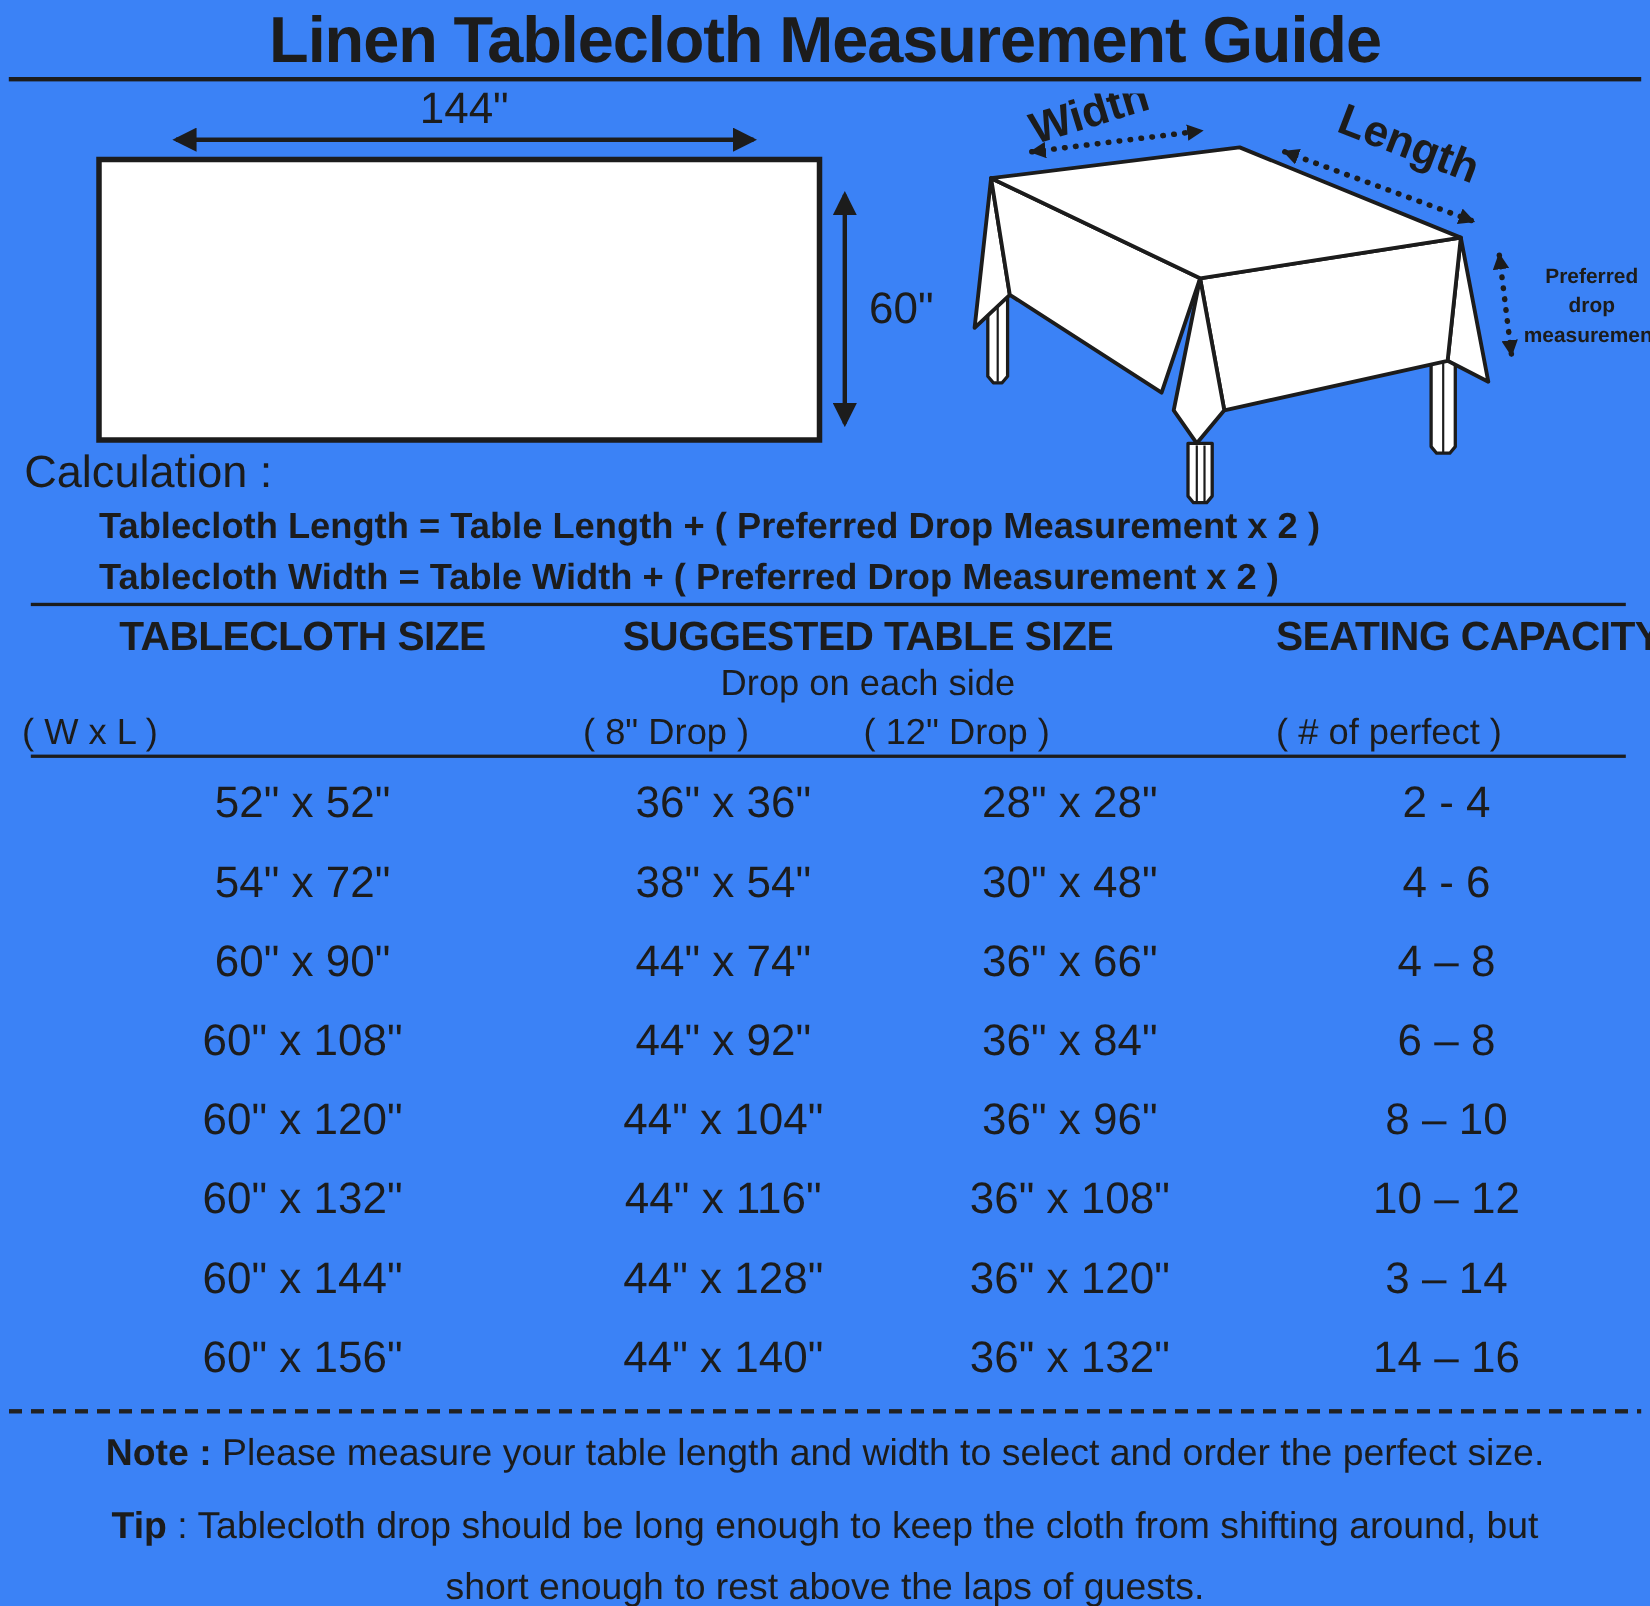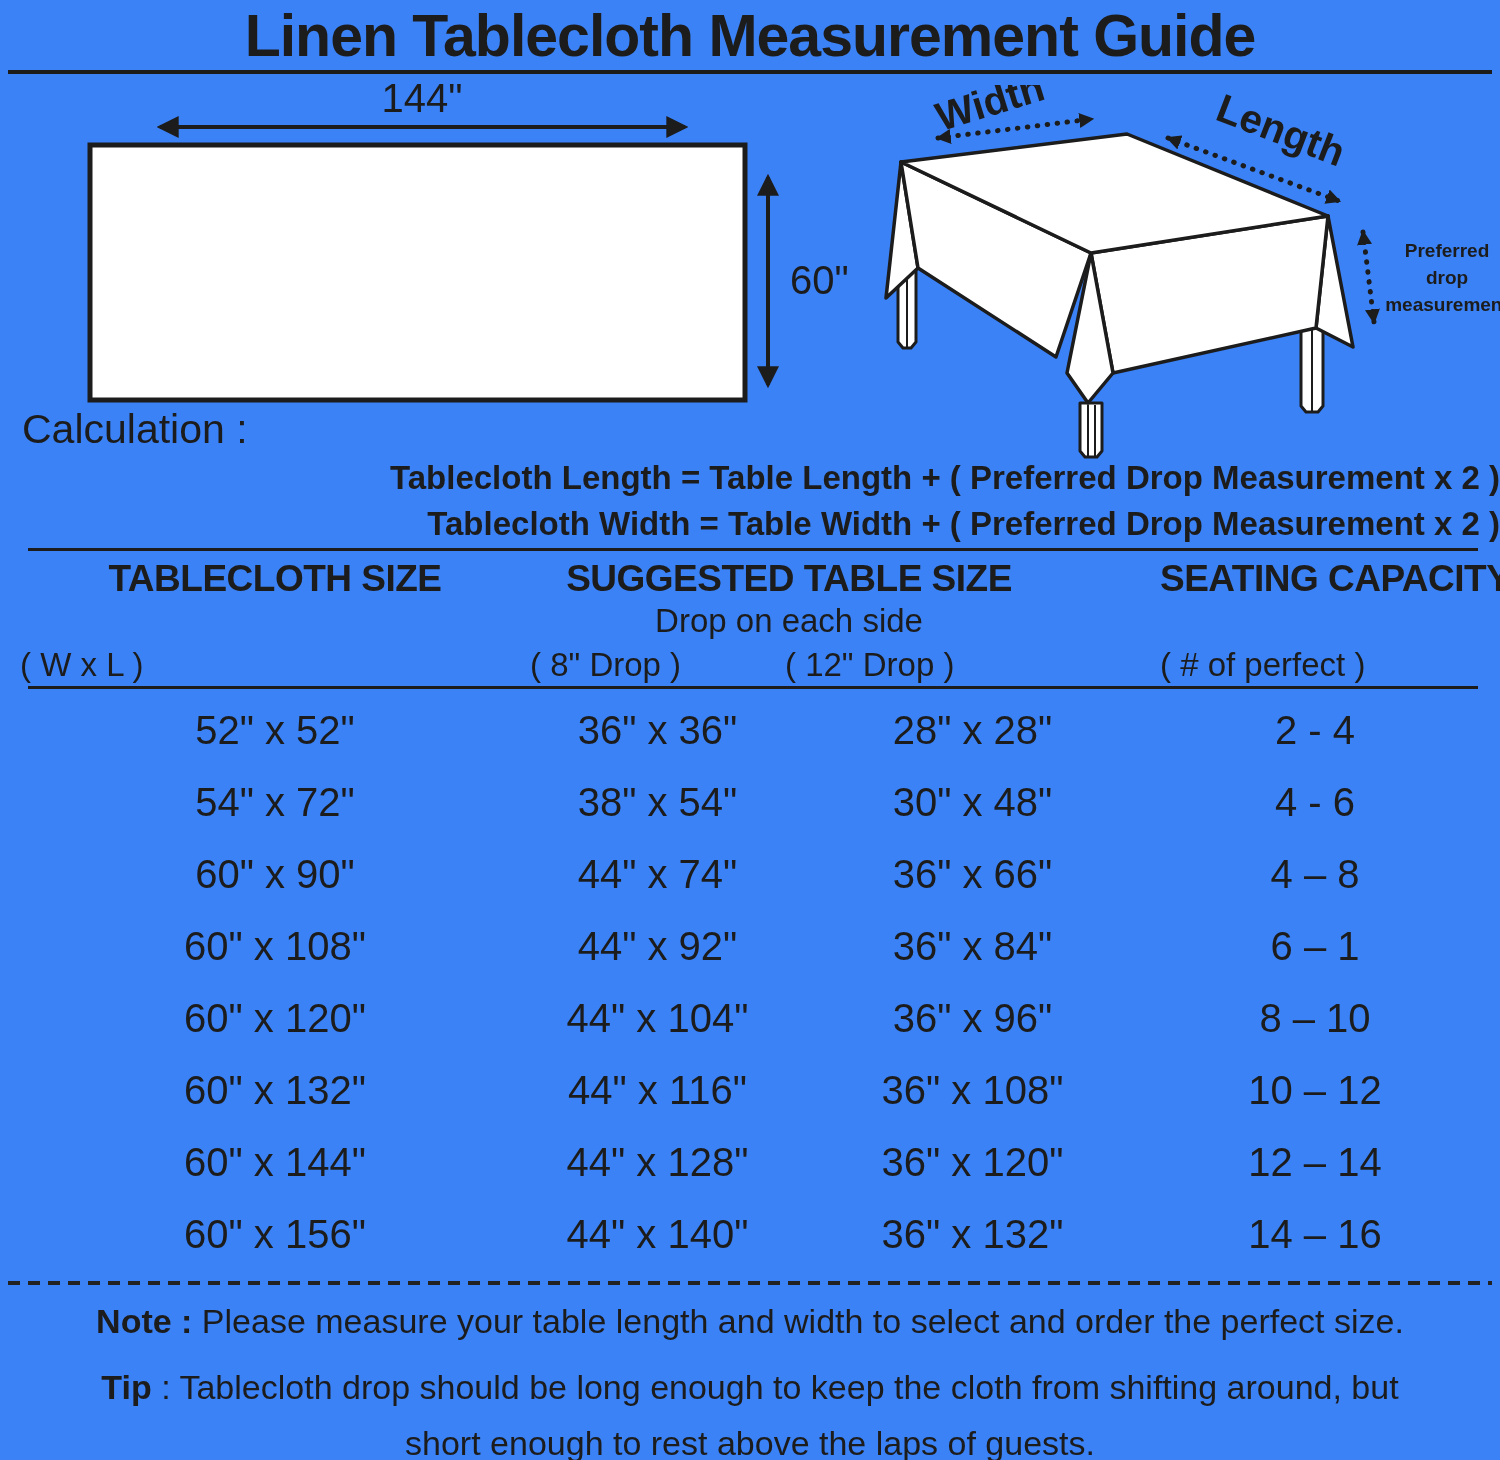--- a/index.html
+++ b/index.html
@@ -19,21 +19,21 @@
   .rule{position:absolute;background:#1c1c1c;}
   .rule-1{top:70px;left:8px;right:8px;height:4px;}
   .rule-2{top:548px;left:28px;right:22px;height:3px;}
   .rule-3{top:686px;left:28px;right:22px;height:3px;}
   .svg-abs{position:absolute;}
   .calc-heading{
     position:absolute;top:406px;left:22px;
     font-size:41px;font-weight:400;
   }
   .formula{
-    position:absolute;left:90px;width:1410px;text-align:right;
+    position:absolute;left:90px;width:1410px;text-align:left;
     font-size:33px;font-weight:700;white-space:nowrap;
   }
   .formula-0{top:459px;}
   .formula-1{top:505px;}
   .thead{position:absolute;top:558px;left:20px;width:1450px;}
   .th-row{
     display:grid;grid-template-columns:510px 630px 310px;
     align-items:start;height:86px;
   }
   .th{
@@ -167,39 +167,39 @@
     <div class="t-row">
       <div class="t-cell">60" x 90"</div>
       <div class="t-cell">44" x 74"</div>
       <div class="t-cell">36" x 66"</div>
       <div class="t-cell">4 – 8</div>
     </div>
     <div class="t-row">
       <div class="t-cell">60" x 108"</div>
       <div class="t-cell">44" x 92"</div>
       <div class="t-cell">36" x 84"</div>
-      <div class="t-cell">6 – 1</div>
+      <div class="t-cell">6 – 8</div>
     </div>
     <div class="t-row">
       <div class="t-cell">60" x 120"</div>
       <div class="t-cell">44" x 104"</div>
       <div class="t-cell">36" x 96"</div>
       <div class="t-cell">8 – 10</div>
     </div>
     <div class="t-row">
       <div class="t-cell">60" x 132"</div>
       <div class="t-cell">44" x 116"</div>
       <div class="t-cell">36" x 108"</div>
       <div class="t-cell">10 – 12</div>
     </div>
     <div class="t-row">
       <div class="t-cell">60" x 144"</div>
       <div class="t-cell">44" x 128"</div>
       <div class="t-cell">36" x 120"</div>
-      <div class="t-cell">12 – 14</div>
+      <div class="t-cell">3 – 14</div>
     </div>
     <div class="t-row">
       <div class="t-cell">60" x 156"</div>
       <div class="t-cell">44" x 140"</div>
       <div class="t-cell">36" x 132"</div>
       <div class="t-cell">14 – 16</div>
     </div>
   </div>
 
   <div class="dash-sep"></div>

